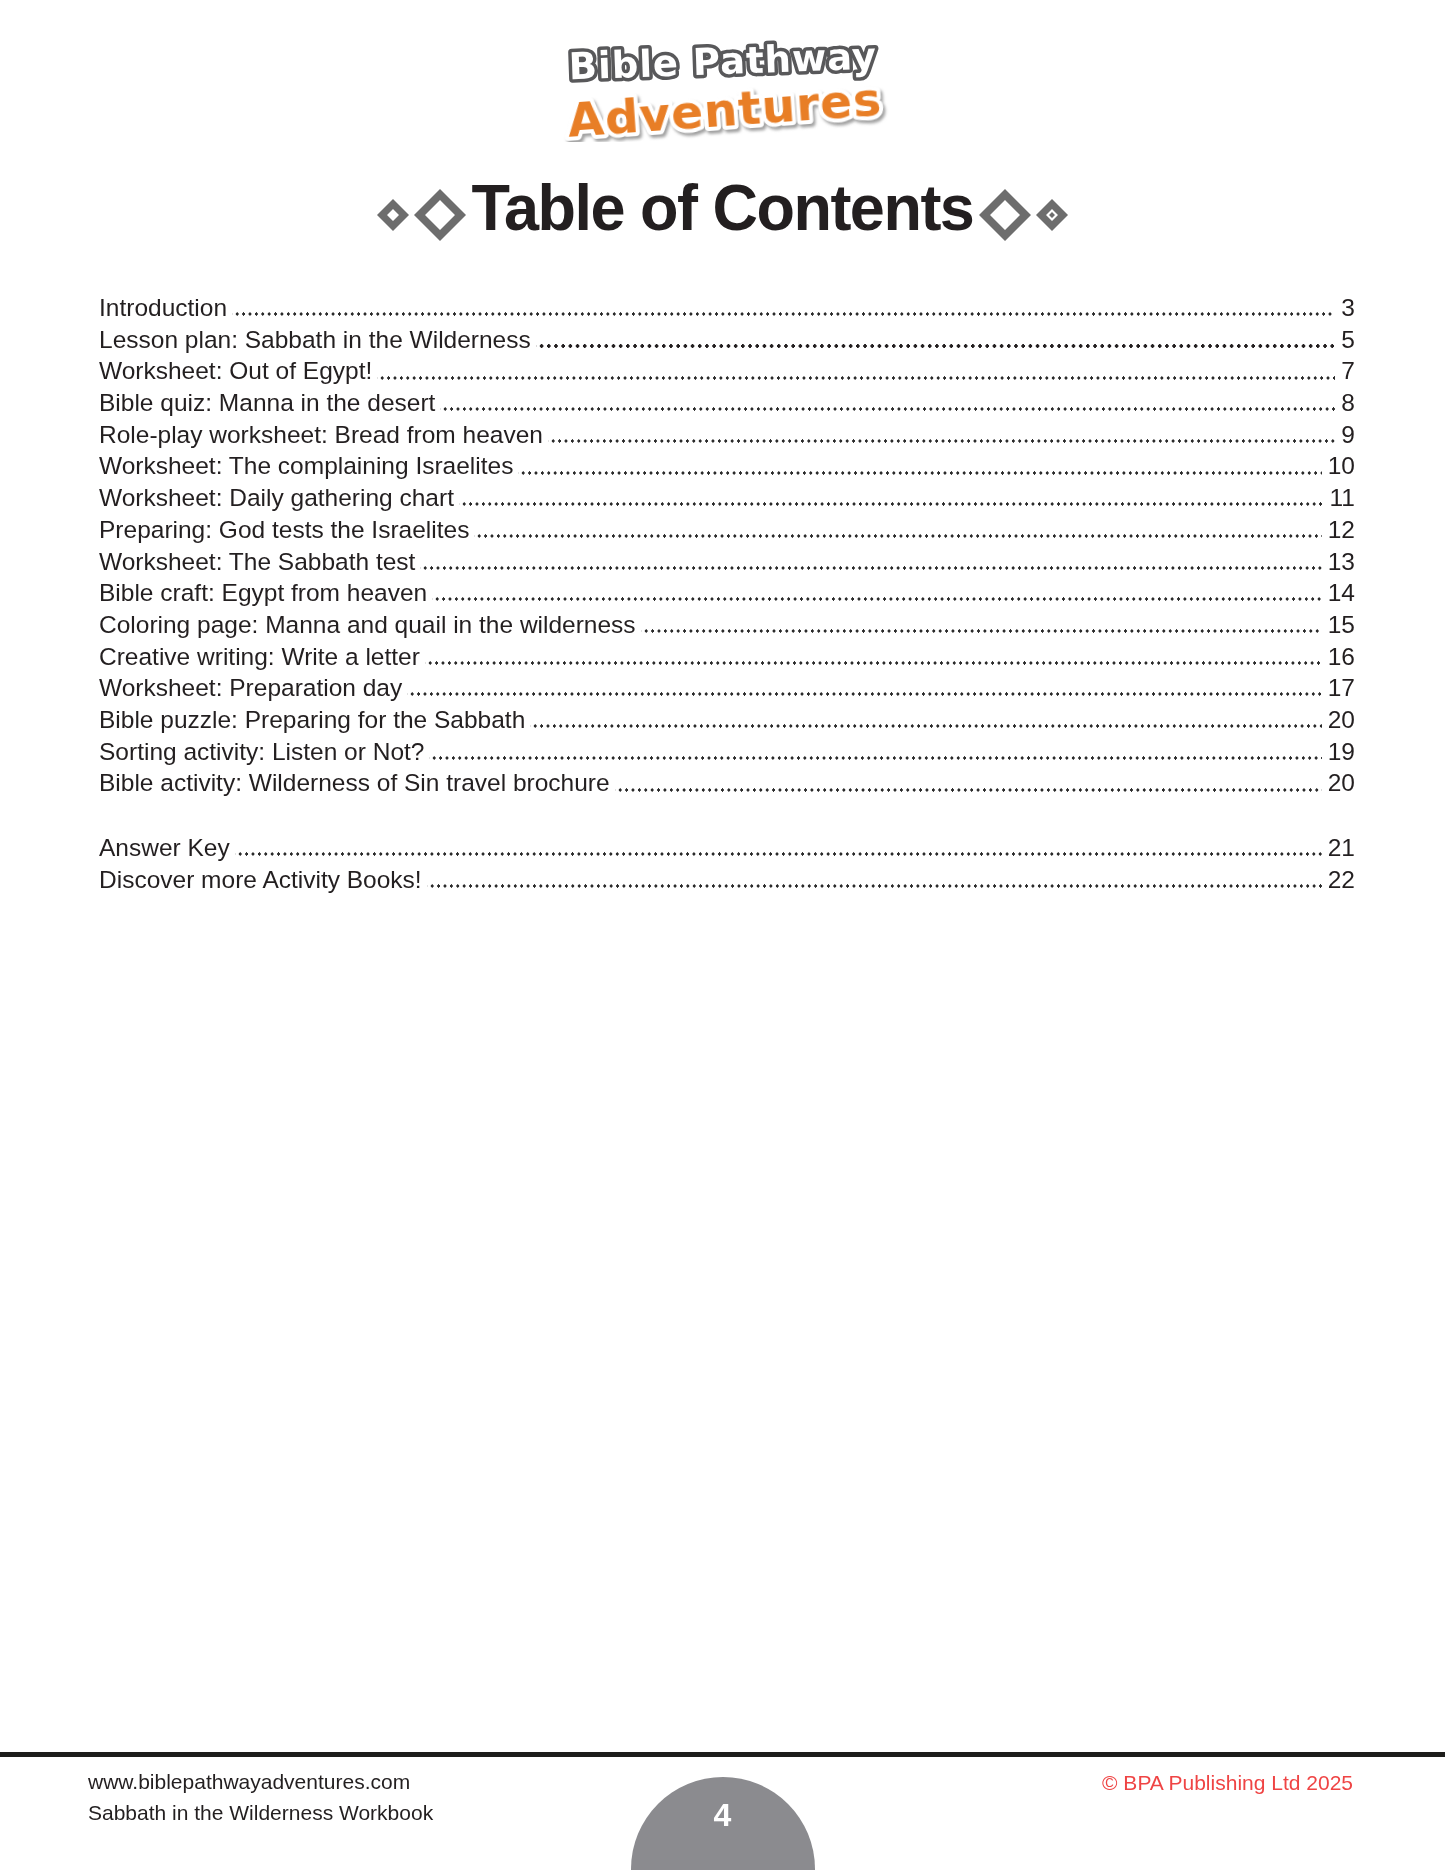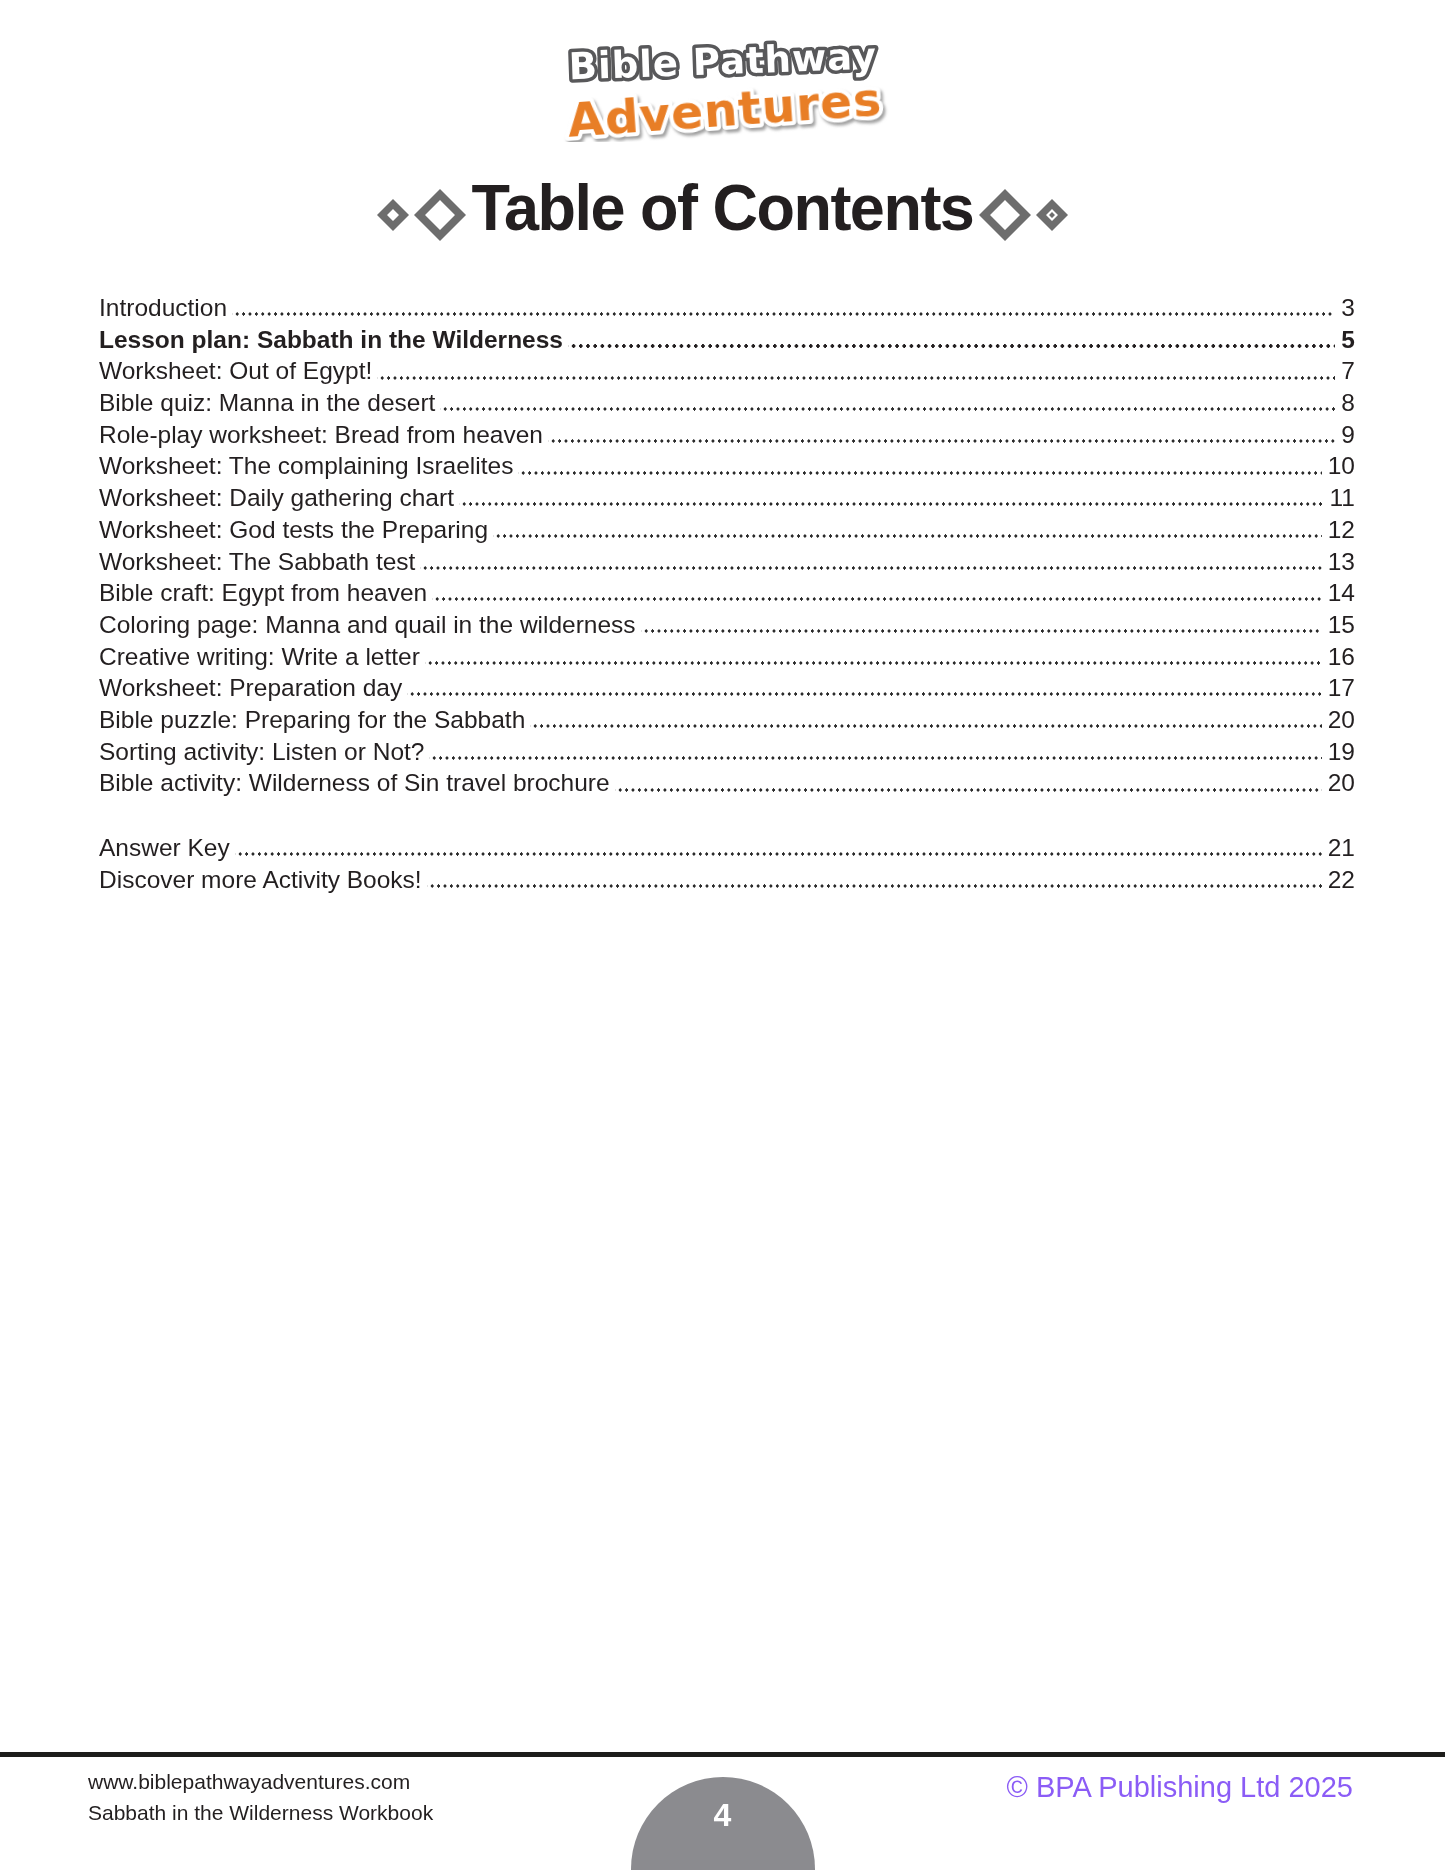--- a/index.html
+++ b/index.html
@@ -57,21 +57,21 @@
   }
   .toc-row {
     display: flex;
     height: 31.7px;
     line-height: 31.7px;
     font-size: 24.5px;
     color: #231f20;
     margin-left: 24px;
   }
   .toc-row.gap { margin-top: 33px; }
-  .toc-row.bold { font-weight: 700; }
+  .toc-row.bold { font-weight: 400; }
   .toc-label { white-space: nowrap; padding-right: 5px; }
   .toc-leader {
     flex: 1;
     background-image: radial-gradient(circle, #2b2b2b 1.55px, transparent 1.65px);
     background-size: 6.4px 8px;
     background-repeat: repeat-x;
     background-position: left 2px bottom 5.5px;
     margin-right: 3px;
   }
   .toc-row.bold .toc-leader {
@@ -94,22 +94,22 @@
     left: 88px;
     top: 1767px;
     font-size: 21px;
     line-height: 30.5px;
     color: #231f20;
   }
   .footer-right {
     position: absolute;
     right: 92px;
     top: 1771px;
-    font-size: 29px;
-    color: #8b5cf6;
+    font-size: 21px;
+    color: #ef4444;
     text-align: right;
   }
   .page-circle {
     position: absolute;
     left: 50%;
     transform: translateX(-50%);
     top: 1777px;
     width: 184px;
     height: 184px;
     border-radius: 50%;
@@ -182,21 +182,21 @@
       <span class="toc-label">Worksheet: The complaining Israelites</span>
       <span class="toc-leader"></span>
       <span class="toc-page">10</span>
     </div>
       <div class="toc-row">
       <span class="toc-label">Worksheet: Daily gathering chart</span>
       <span class="toc-leader"></span>
       <span class="toc-page">11</span>
     </div>
       <div class="toc-row">
-      <span class="toc-label">Worksheet: God tests the Preparing</span>
+      <span class="toc-label">Preparing: God tests the Israelites</span>
       <span class="toc-leader"></span>
       <span class="toc-page">12</span>
     </div>
       <div class="toc-row">
       <span class="toc-label">Worksheet: The Sabbath test</span>
       <span class="toc-leader"></span>
       <span class="toc-page">13</span>
     </div>
       <div class="toc-row">
       <span class="toc-label">Bible craft: Egypt from heaven</span>

